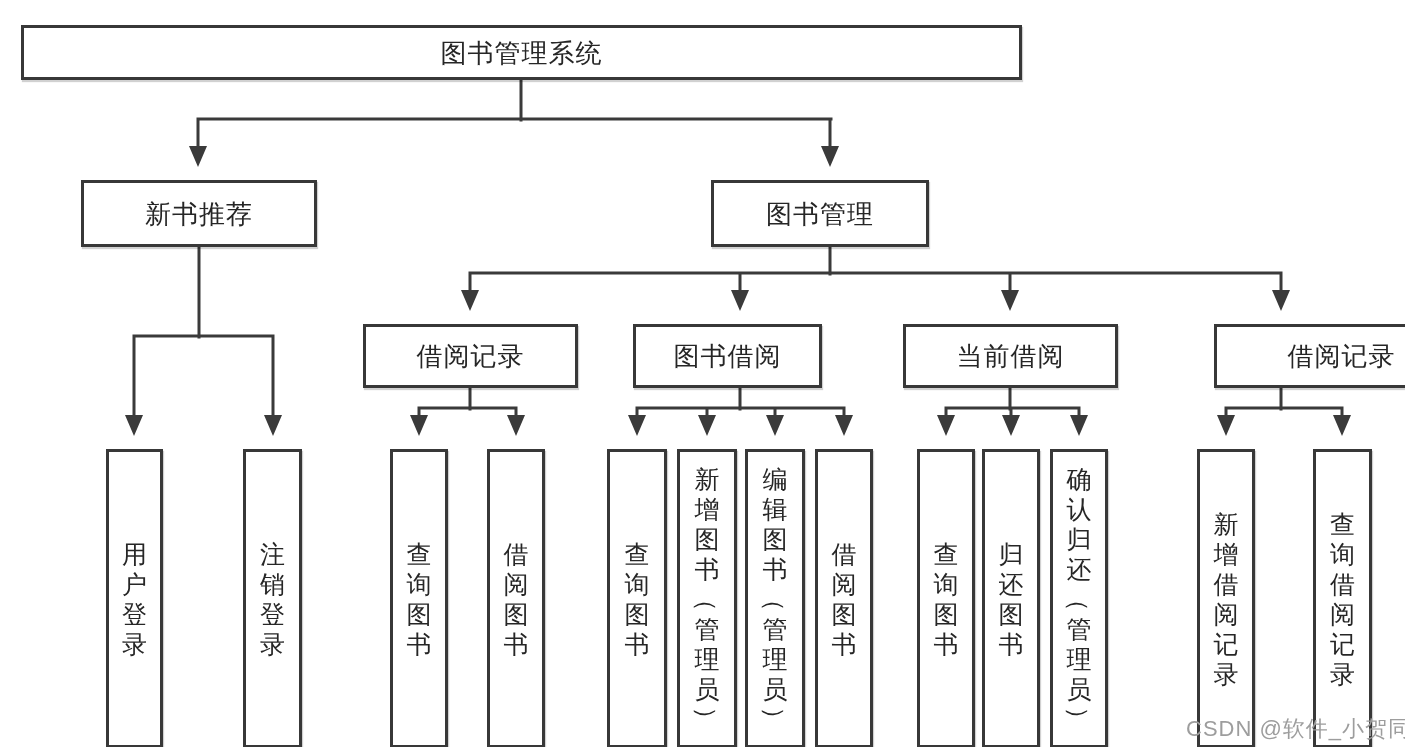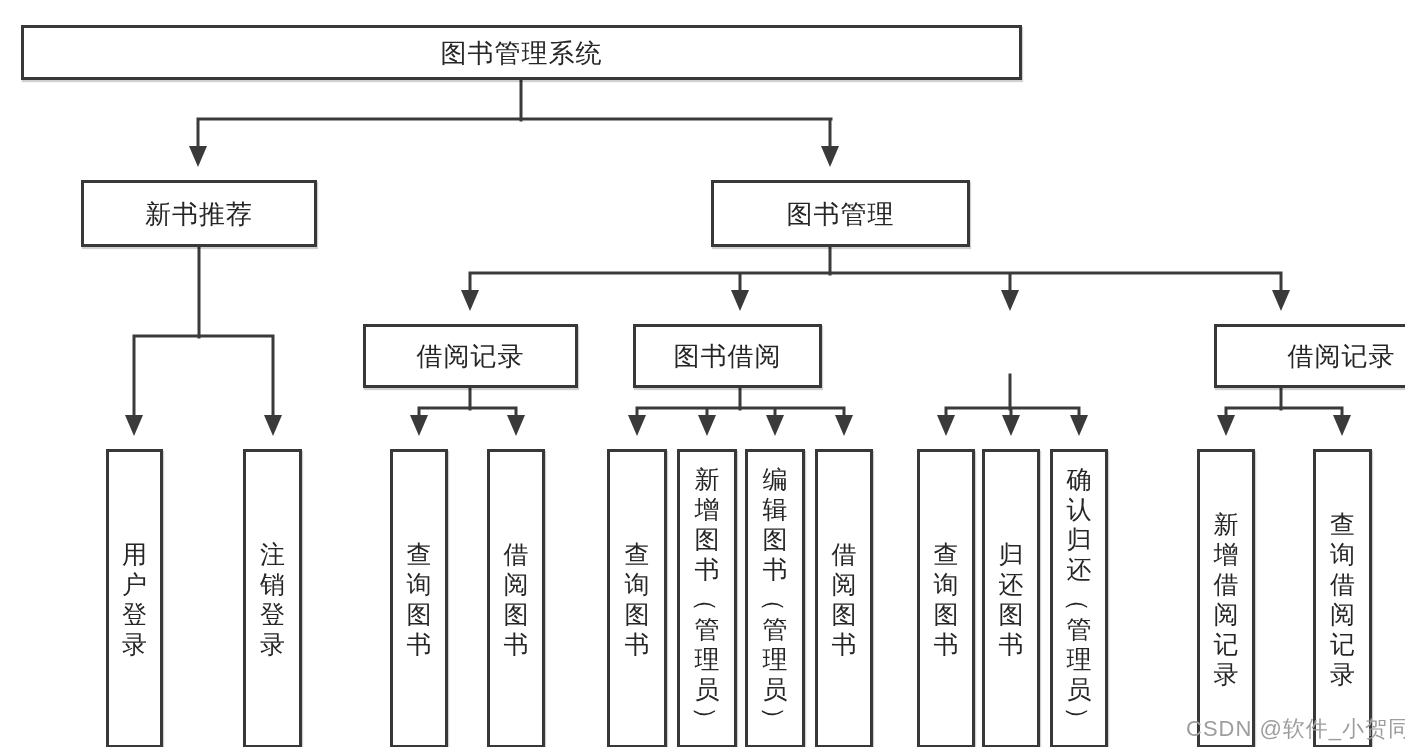--- a/index.html
+++ b/index.html
@@ -86,29 +86,32 @@
          M1217 415 L1235 415 L1226 436 Z  M1333 415 L1351 415 L1342 436 Z" fill="#3a3a3a" stroke="none"></path>
   </svg>
 
   <div class="box" style="left:21px;top:13px;width:1001px;height:55px">
     <span class="hlabel">图书管理系统</span>
   </div>
 
   <div class="box" style="left:81px;top:168px;width:236px;height:67px">
     <span class="hlabel">新书推荐</span>
   </div>
-  <div class="box" style="left:711px;top:168px;width:259px;height:67px">
+  <div class="box" style="left:711px;top:168px;width:218px;height:67px">
     <span class="hlabel">图书管理</span>
   </div>
 
   <div class="box" style="left:363px;top:312px;width:215px;height:64px">
     <span class="hlabel">借阅记录</span>
   </div>
   <div class="box" style="left:633px;top:312px;width:189px;height:64px">
     <span class="hlabel">图书借阅</span>
+  </div>
+  <div class="box" style="left:903px;top:312px;width:215px;height:64px">
+    <span class="hlabel">当前借阅</span>
   </div>
   <div class="box" style="left:1214px;top:312px;width:255px;height:64px">
     <span class="hlabel">借阅记录</span>
   </div>
 
   <div class="box" style="left:106px;top:437px;width:57px;height:299px">
     <div class="vtext">
         <span class="vchar">用</span>
         <span class="vchar">户</span>
         <span class="vchar">登</span>

